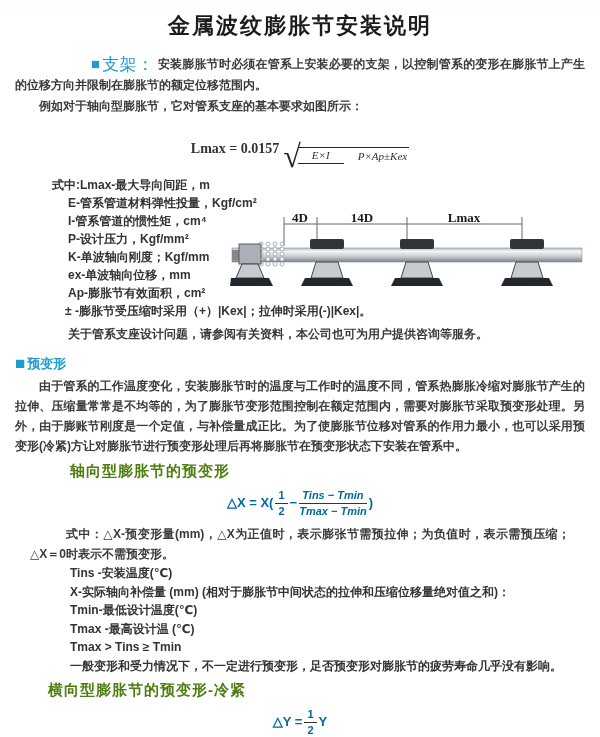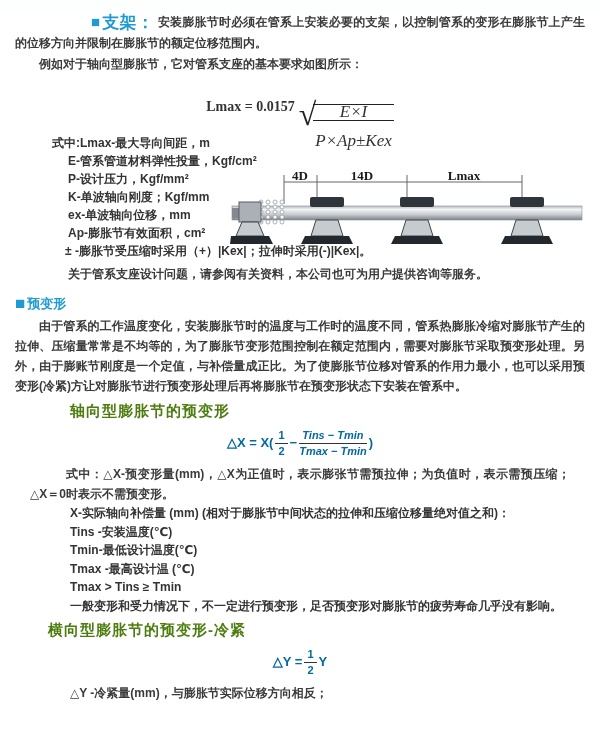--- a/index.html
+++ b/index.html
@@ -4,31 +4,31 @@
 <style>
   html,body{margin:0;padding:0;}
   body{
     width:600px;height:737px;background:#fdfefe;
     font-family:"Liberation Sans","DejaVu Sans",sans-serif;
     color:#333;overflow:hidden;
   }
   .page{width:600px;height:737px;box-sizing:border-box;padding:0 15px;position:relative;background:#fff;}
   h1.doc-title{margin:10px 0 0;font-size:22px;line-height:32px;text-align:center;color:#1c1c1c;letter-spacing:2px;font-weight:bold;}
   .sq{display:inline-block;color:#1e9cd2;font-size:15px;line-height:1;vertical-align:-1px;margin-right:2px;}
-  .sec-h{color:#1e9cd2;font-size:17px;font-weight:bold;vertical-align:-2px;margin-right:4px;}
+  .sec-h{color:#1e9cd2;font-size:17px;font-weight:normal;vertical-align:-2px;margin-right:4px;}
   p,.bodyline{font-size:12px;font-weight:bold;color:#3a3a3a;}
   .lead{margin:12px 0 0;line-height:21px;text-indent:38px;text-align:justify;}
   .lead .lead-text{text-indent:0;}
   .p2{margin:0;line-height:21px;text-indent:24px;}
   
   .formula-lmax{margin:21px 0 2px;height:36px;text-align:center;font-family:"Liberation Serif","DejaVu Serif",serif;}
   .f-lhs{font-weight:bold;font-size:14px;vertical-align:8px;}
   .sqrt-glyph{font-size:32px;line-height:36px;font-weight:normal;color:#222;vertical-align:-6px;margin:0 -3px 0 4px;}
-  .sqrt-box{display:inline-flex;flex-direction:column;border-top:1.6px solid #222;text-align:center;
-    font-size:17px;font-style:italic;line-height:14px;vertical-align:2px;gap:12px;}
+  .sqrt-box{display:inline-flex;flex-direction:row;border-top:1.6px solid #222;text-align:center;
+    font-size:11px;font-style:italic;line-height:14px;vertical-align:2px;gap:12px;}
   .sqrt-box .num{border-bottom:1px solid #222;padding:0 14px 1px;}
   .sqrt-box .den{padding:1px 2px 0;text-align:center;}
   
   .defs-wrap{position:relative;margin-top:0;}
   .def-line{font-size:12px;font-weight:bold;line-height:18px;margin-left:53px;white-space:nowrap;}
   .def-line.first{margin-left:37px;}
   .def-line.pm{margin-left:50px;}
   .pipe-diagram{position:absolute;top:34px;right:0;}
   .note{margin:4px 0 0;line-height:20px;margin-left:53px;}
   
@@ -47,36 +47,38 @@
   .axial-note{margin:6px 15px 0;line-height:20px;text-indent:36px;text-align:justify;}
   .line-item{font-size:12px;font-weight:bold;line-height:18.5px;margin-left:55px;}
   .line-item.wide{white-space:nowrap;}
   .final-note{margin:6px 0 0 55px;line-height:20px;}
 </style>
 </head>
 <body>
 
 <div class="page">
 
+  <h1 class="doc-title">金属波纹膨胀节安装说明</h1>
 
   <p class="lead"><span class="sq">■</span><span class="sec-h">支架：</span><span class="lead-text">安装膨胀节时必须在管系上安装必要的支架，以控制管系的变形在膨胀节上产生的位移方向并限制在膨胀节的额定位移范围内。</span></p>
 
   <p class="p2">例如对于轴向型膨胀节，它对管系支座的基本要求如图所示：</p>
 
   <div class="formula-lmax">
     <span class="f-lhs">Lmax = 0.0157</span><span class="sqrt-glyph">√</span><span class="sqrt-box">
         <span class="num">E×I</span>
         <span class="den">P×Ap±Kex</span>
       </span>
   </div>
 
   <div class="defs-wrap">
     <div class="defs">
       <div class="def-line first">式中:Lmax-最大导向间距，m</div>
       <div class="def-line">E-管系管道材料弹性投量，Kgf/cm²</div>
+      <div class="def-line">I-管系管道的惯性矩，cm⁴</div>
       <div class="def-line">P-设计压力，Kgf/mm²</div>
       <div class="def-line">K-单波轴向刚度；Kgf/mm</div>
       <div class="def-line">ex-单波轴向位移，mm</div>
       <div class="def-line">Ap-膨胀节有效面积，cm²</div>
       <div class="def-line pm">± -膨胀节受压缩时采用（+）|Kex|；拉伸时采用(-)|Kex|。</div>
     </div>
 
     <svg class="pipe-diagram" viewBox="0 0 355 95" width="355" height="95" xmlns="http://www.w3.org/2000/svg">
       <defs>
         <linearGradient id="pipeGrad" x1="0" y1="0" x2="0" y2="1">
@@ -166,22 +168,22 @@
         <span class="den">2</span>
       </span><span>−</span><span class="frac italic">
         <span class="num">Tins − Tmin</span>
         <span class="den">Tmax − Tmin</span>
       </span><span>)</span>
   </div>
 
   <p class="axial-note">式中：△X-预变形量(mm)，△X为正值时，表示膨张节需预拉伸；为负值时，表示需预压缩；△X＝0时表示不需预变形。</p>
 
   <div class="lines">
+    <div class="line-item">Tins -安装温度(℃)</div>
     <div class="line-item wide">X-实际轴向补偿量 (mm) (相对于膨胀节中间状态的拉伸和压缩位移量绝对值之和)：</div>
-    <div class="line-item">Tins -安装温度(℃)</div>
     <div class="line-item">Tmin-最低设计温度(℃)</div>
     <div class="line-item">Tmax -最高设计温 (℃)</div>
     <div class="line-item">Tmax &gt; Tins ≥ Tmin</div>
     <div class="line-item">一般变形和受力情况下，不一定进行预变形，足否预变形对膨胀节的疲劳寿命几乎没有影响。</div>
   </div>
 
   <h3 class="sub lateral">横向型膨胀节的预变形-冷紧</h3>
 
   <div class="formula-mid">
     <span>△Y =</span><span class="frac">

